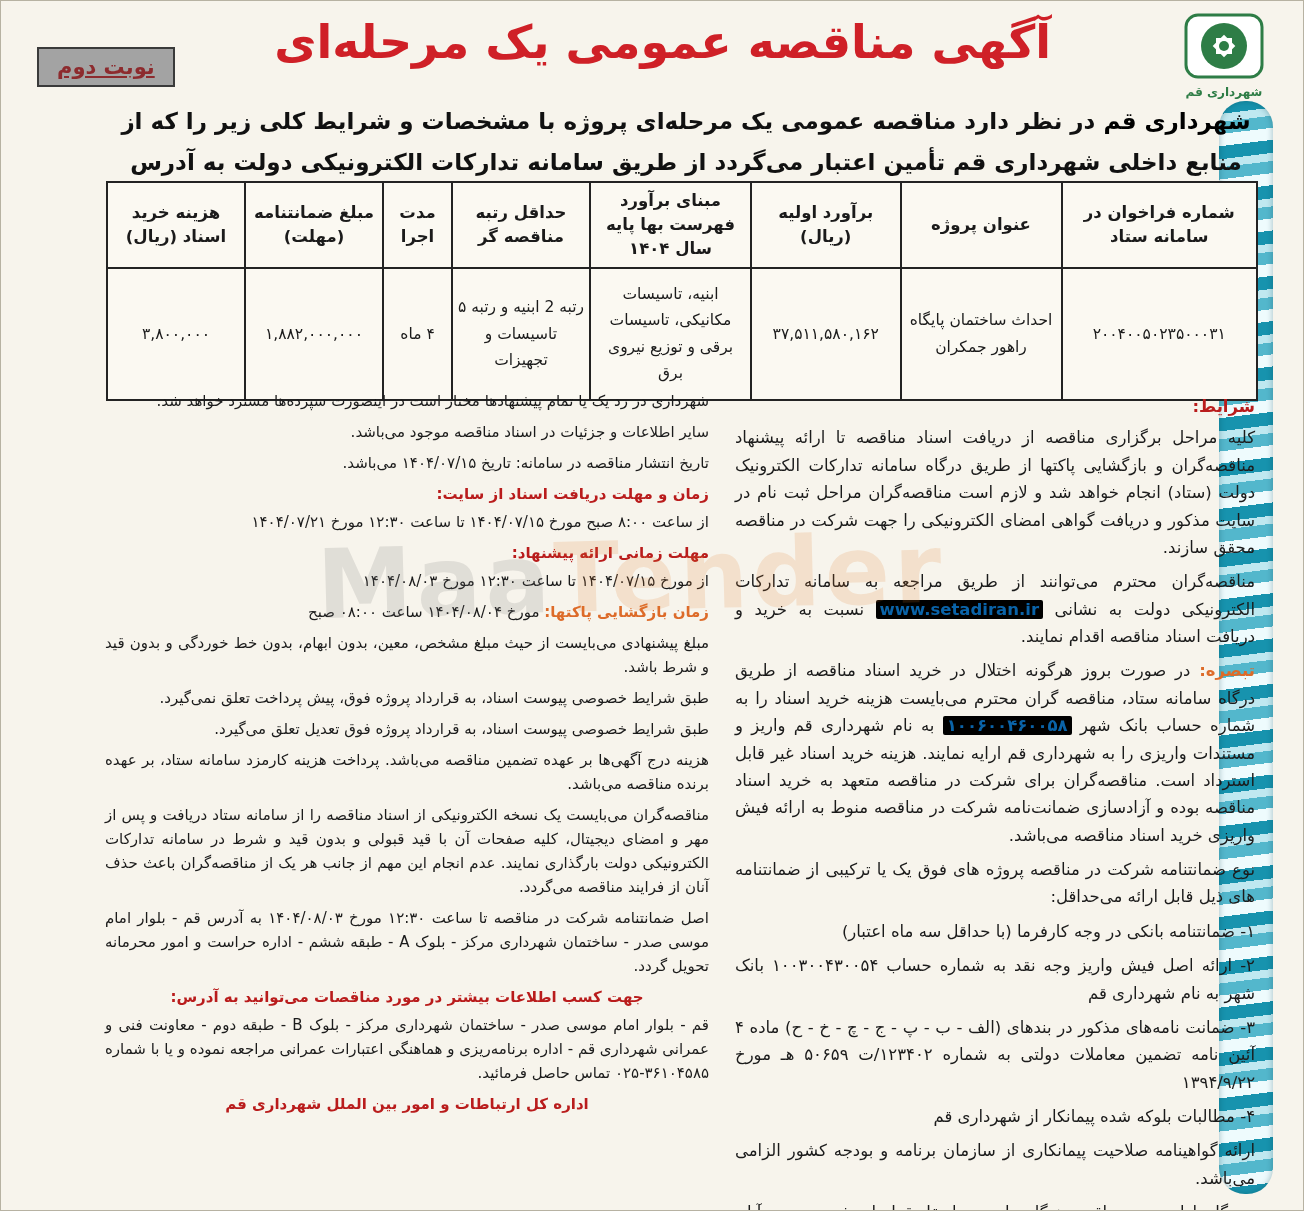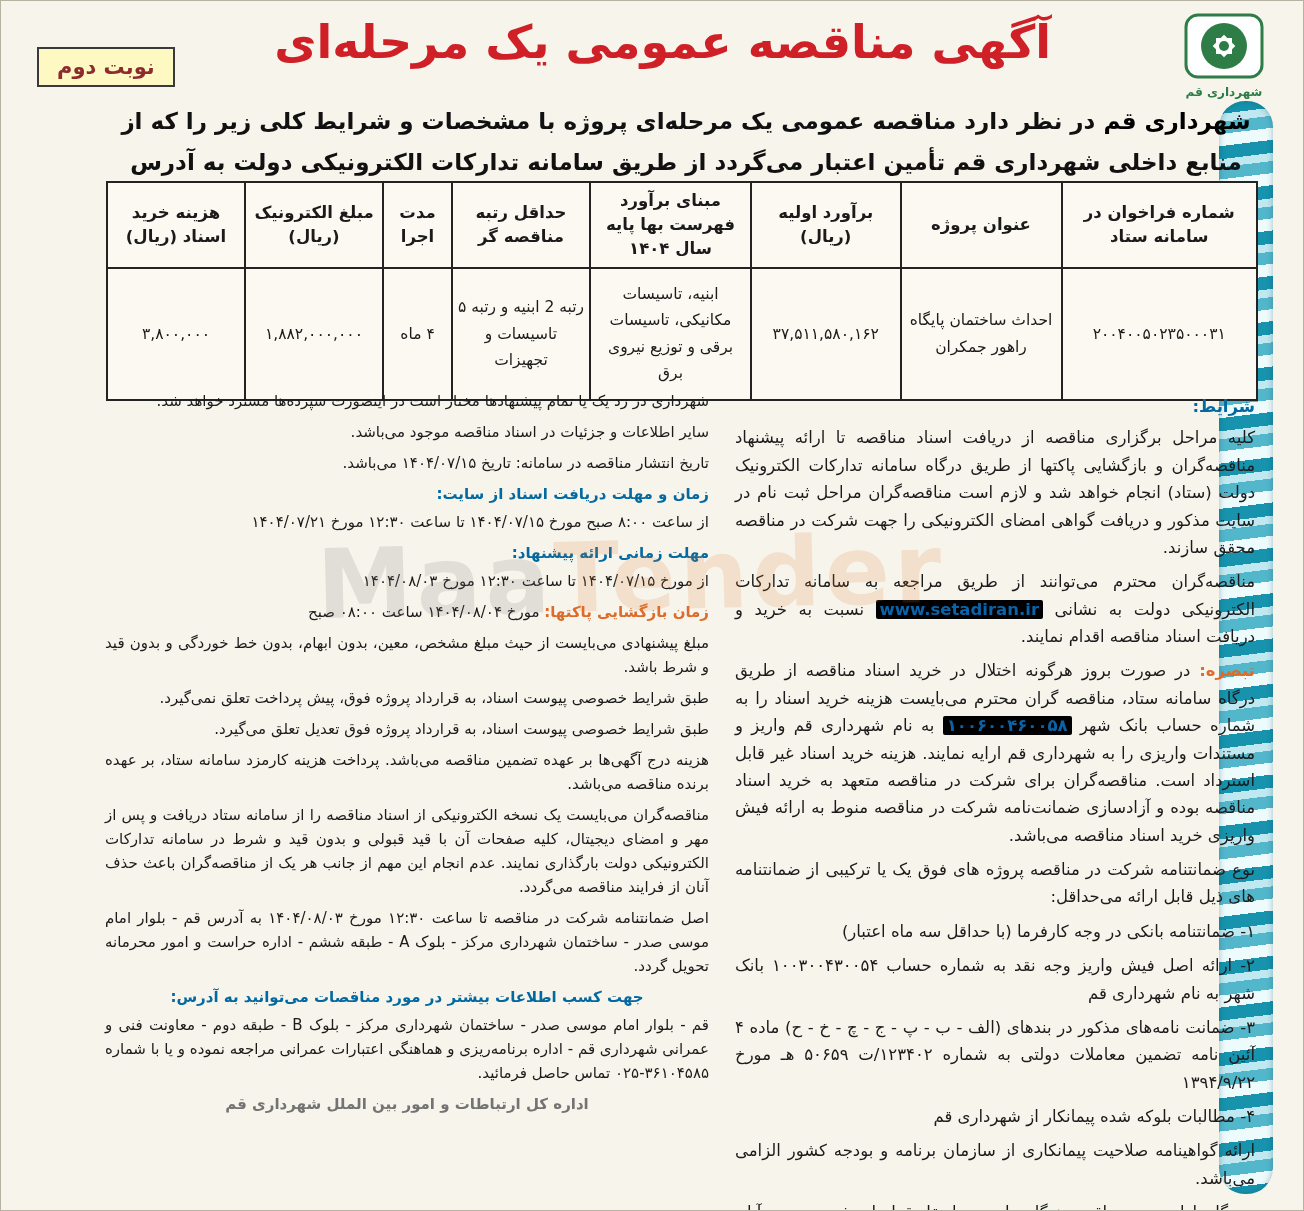--- a/index.html
+++ b/index.html
@@ -24,22 +24,22 @@
       #53b7cc 21px 33px,
       #eefbfd 33px 45px);
     box-shadow:inset 0 0 6px rgba(0,60,70,.35);
   }
   
   .logo-box{position:absolute;top:12px;right:36px;width:86px;text-align:center;}
   .logo-box .caption{font-size:12px;font-weight:bold;color:#2e7d46;margin-top:2px;}
   
   .nobat{
     position:absolute;top:46px;left:36px;
-    border:2px solid #3a3a3a;background:#fef9c3;
-    padding:6px 18px;font-size:21px;font-weight:bold;color:#8d2b2e;
+    border:2px solid #3a3a3a;background:#a3a3a3;
+    padding:6px 18px;font-size:21px;font-weight:bold;color:#8d2b2e;text-decoration:underline;
   }
   
   .title{
     position:absolute;top:14px;left:170px;width:880px;
     text-align:right;font-size:46px;font-weight:bold;color:#cf2027;
     letter-spacing:0px;
   }
   
   .intro{
     position:absolute;top:100px;right:44px;left:112px;
@@ -63,26 +63,26 @@
   
   .cols{
     position:absolute;top:388px;right:48px;left:104px;bottom:14px;
     display:flex;gap:26px;align-items:flex-start;
   }
   .col{text-align:justify;}
   .col-right{flex:0 0 520px;font-size:16.5px;line-height:1.66;}
   .col-left{flex:1;font-size:15px;line-height:1.6;}
   .col p{margin:0 0 7px 0;}
   .orange{color:#dd6b29;font-weight:bold;}
-  .heading{color:#0369a1;font-weight:bold;margin:4px 0 4px 0;}
+  .heading{color:#b91c1c;font-weight:bold;margin:4px 0 4px 0;}
   .hl{
     background:#000000;color:#0a63a8;font-weight:bold;padding:0 4px;border-radius:2px;
     white-space:nowrap;
   }
-  .signature{color:#737373;font-weight:bold;text-align:center;margin-top:6px;}
+  .signature{color:#b91c1c;font-weight:bold;text-align:center;margin-top:6px;}
   .centered-note{text-align:center;}
   
   .watermark{
     position:absolute;top:520px;left:250px;width:760px;
     font-size:96px;font-weight:bold;opacity:.16;pointer-events:none;
     transform:rotate(-1.5deg);letter-spacing:4px;color:#6e6e6e;
     text-align:center;direction:ltr;
   }
   .watermark .wm-orange{color:#e07b2a;}
 </style>
@@ -125,21 +125,21 @@
         <col class="c8">
     </colgroup>
     <thead>
       <tr>
         <th>شماره فراخوان در سامانه ستاد</th>
         <th>عنوان پروژه</th>
         <th>برآورد اولیه (ریال)</th>
         <th>مبنای برآورد فهرست بها پایه سال ۱۴۰۴</th>
         <th>حداقل رتبه مناقصه گر</th>
         <th>مدت اجرا</th>
-        <th>مبلغ الکترونیک (ریال)</th>
+        <th>مبلغ ضمانتنامه (مهلت)</th>
         <th>هزینه خرید اسناد (ریال)</th>
       </tr>
     </thead>
     <tbody>
       <tr>
         <td>۲۰۰۴۰۰۵۰۲۳۵۰۰۰۳۱</td>
         <td>احداث ساختمان پایگاه راهور جمکران</td>
         <td>۳۷,۵۱۱,۵۸۰,۱۶۲</td>
         <td>ابنیه، تاسیسات مکانیکی، تاسیسات برقی و توزیع نیروی برق</td>
         <td>رتبه 2 ابنیه و رتبه ۵ تاسیسات و تجهیزات</td>

